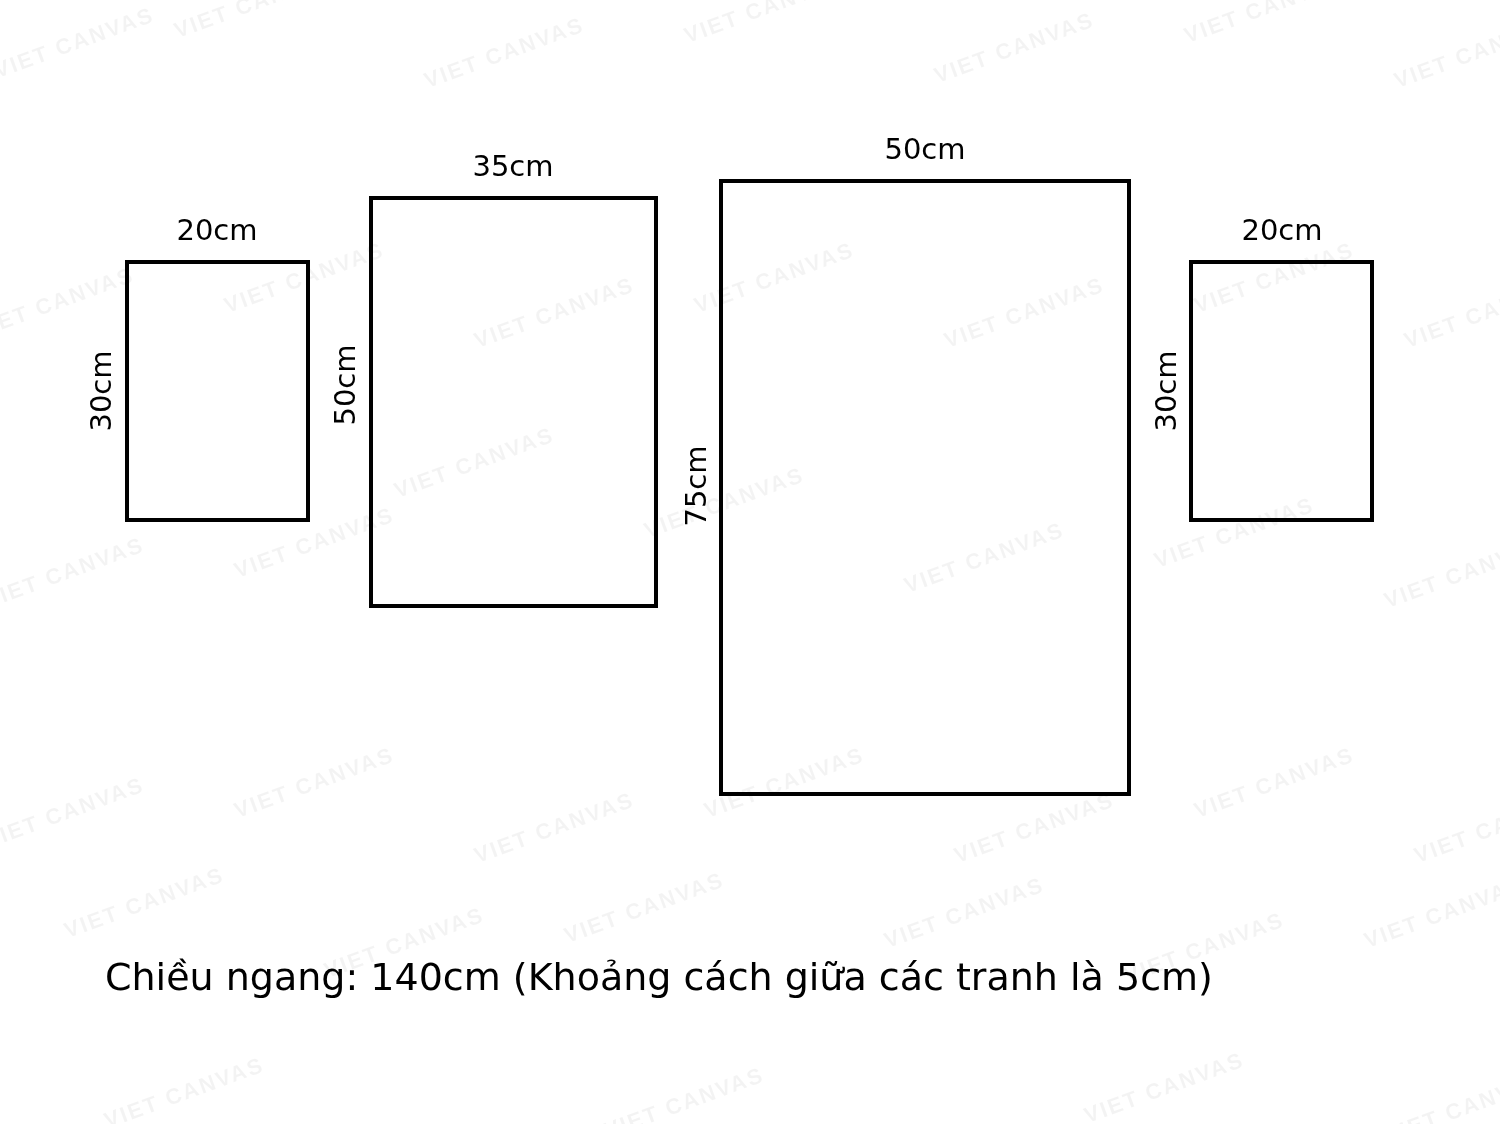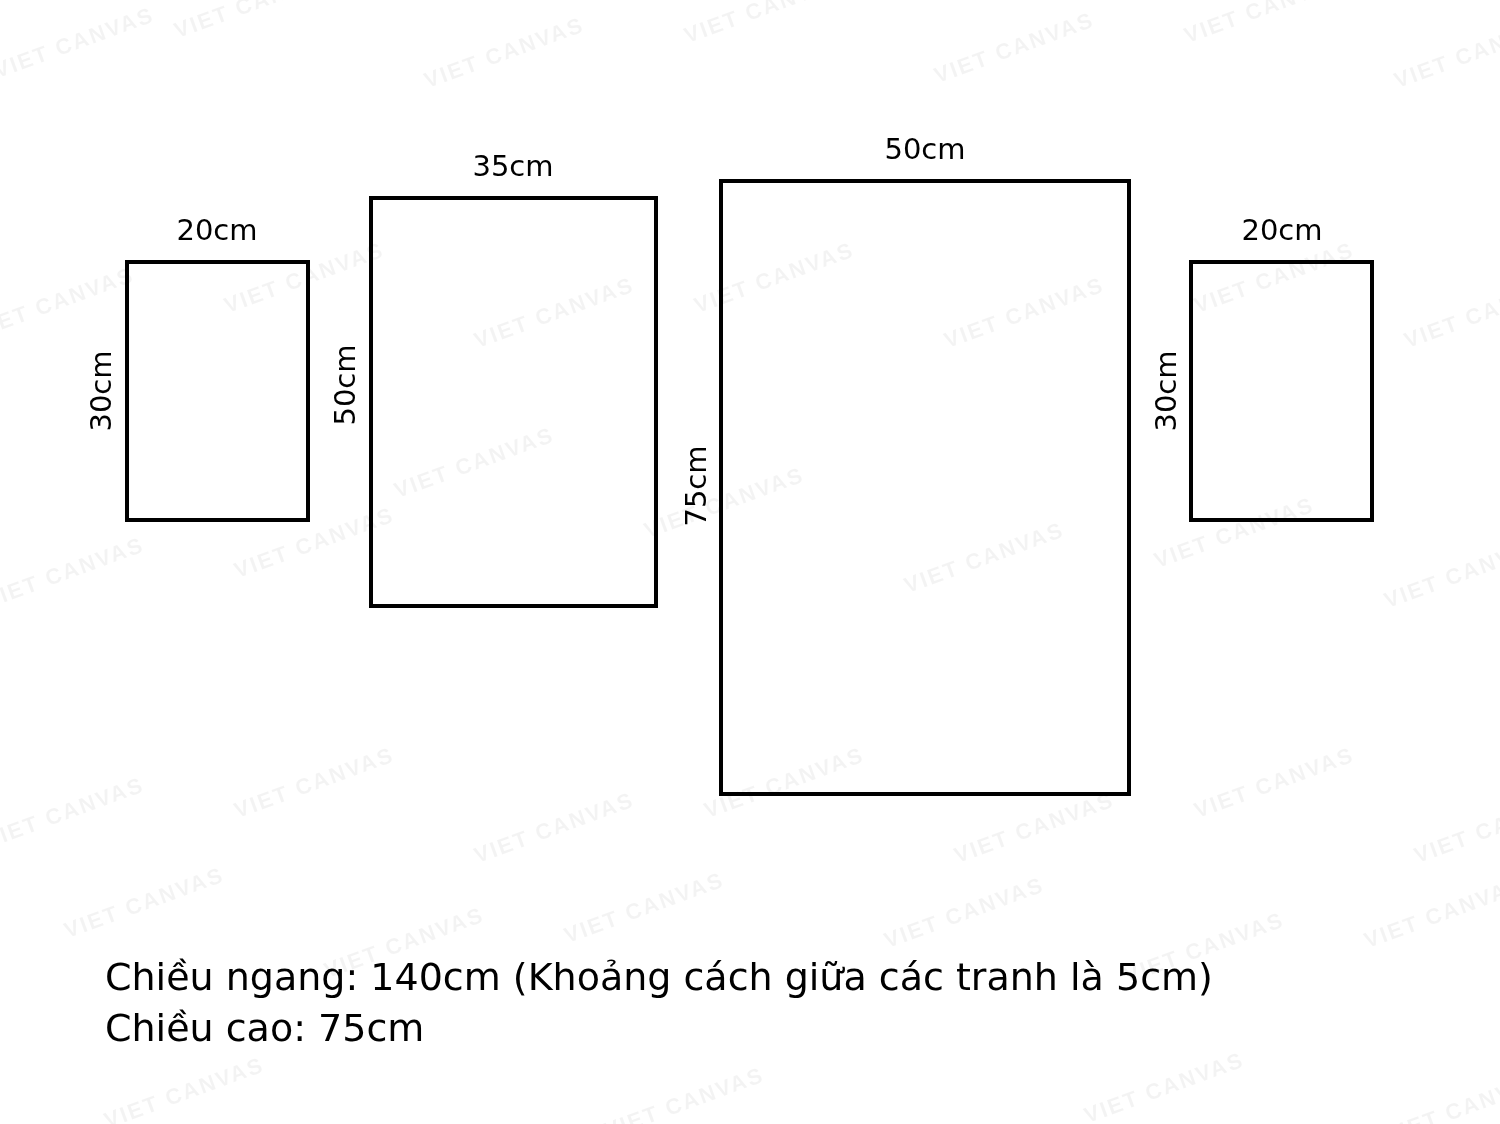--- a/index.html
+++ b/index.html
@@ -143,16 +143,15 @@
     <div class="lbl lbl-side" style="left:696px; top:486px;">75cm</div>
 
     <div class="panel" style="left:1189px; top:260px; width:185px; height:262px;"></div>
     <div class="lbl lbl-top" style="left:1282px; top:216px;">20cm</div>
     <div class="lbl lbl-side" style="left:1166px; top:391px;">30cm</div>
 
   </div>
 
   <div class="caption">
     <div>Chiều ngang: 140cm (Khoảng cách giữa các tranh là 5cm)</div>
-    <div>Chiều cao: 75cm</div>
   </div>
 
 </div>
 
 </body></html>

